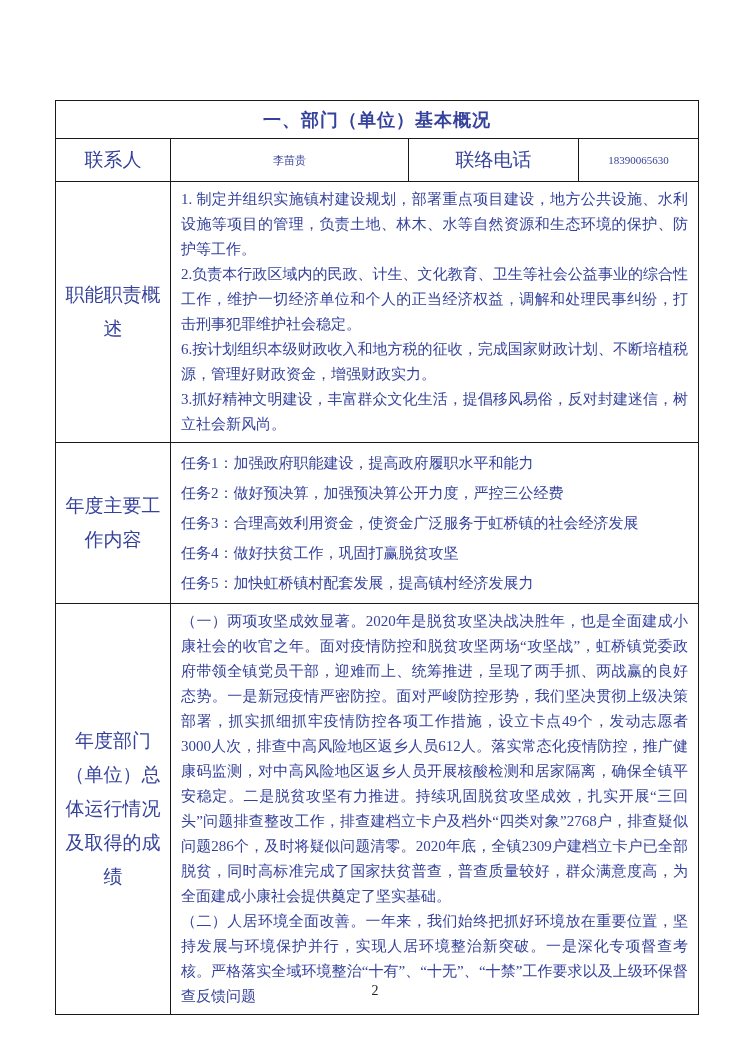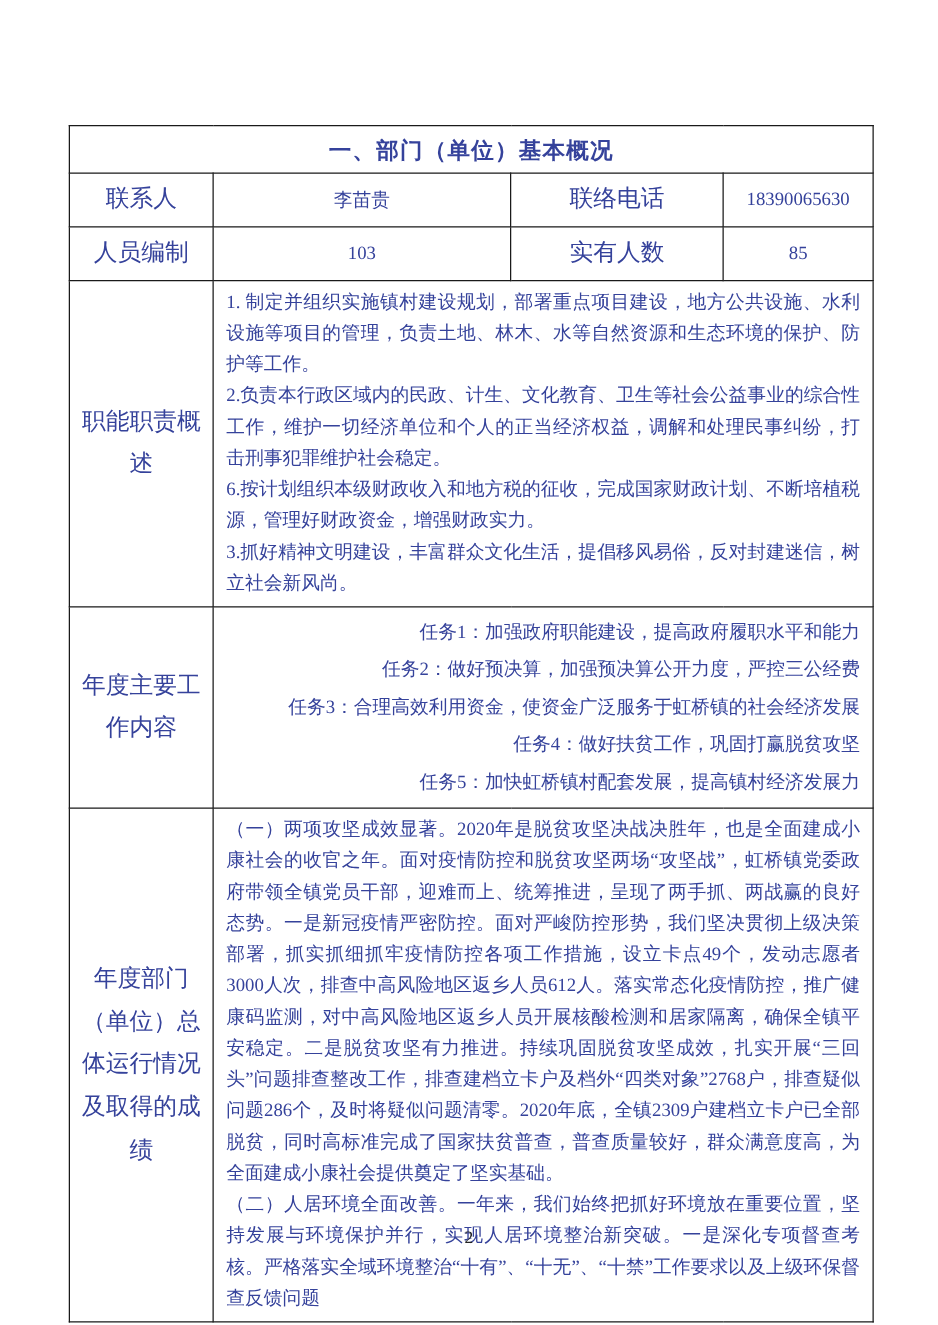--- a/index.html
+++ b/index.html
@@ -42,35 +42,35 @@
     letter-spacing: 1px;
   }
   td.label-cell {
     text-align: center;
     font-size: 19px;
     padding: 4px 5px;
     line-height: 1.8;
   }
   td.value-cell {
     text-align: center;
-    font-size: 15px;
+    font-size: 11px;
     padding: 4px 6px;
   }
   td.content-cell {
     text-align: justify;
     font-size: 15px;
     padding: 5px 10px;
     line-height: 25px;
   }
   tr.info-row { height: 33px; }
   tr.duty-row { height: 232px; }
   tr.tasks-row { height: 151px; }
   tr.perf-row { height: 350px; }
   .content-cell p { margin: 0; }
-  .tasks-cell p { margin: 0; line-height: 30px; text-align: right; }
+  .tasks-cell p { margin: 0; line-height: 30px; text-align: left; }
   .page-number {
     position: absolute;
     left: 0;
     right: 0;
     top: 983px;
     text-align: center;
     font-size: 14px;
     color: #222222;
   }
 </style>
@@ -91,26 +91,20 @@
         <td class="title-cell" colspan="4">一、部门（单位）基本概况</td>
       </tr>
 
       <tr class="info-row">
         <td class="label-cell">联系人</td>
         <td class="value-cell">李苗贵</td>
         <td class="label-cell">联络电话</td>
         <td class="value-cell">18390065630</td>
       </tr>
 
-      <tr class="info-row">
-        <td class="label-cell">人员编制</td>
-        <td class="value-cell">103</td>
-        <td class="label-cell">实有人数</td>
-        <td class="value-cell">85</td>
-      </tr>
 
       <tr class="duty-row">
         <td class="label-cell">职能职责概述</td>
         <td class="content-cell" colspan="3">
           <p>1. 制定并组织实施镇村建设规划，部署重点项目建设，地方公共设施、水利设施等项目的管理，负责土地、林木、水等自然资源和生态环境的保护、防护等工作。</p>
           <p>2.负责本行政区域内的民政、计生、文化教育、卫生等社会公益事业的综合性工作，维护一切经济单位和个人的正当经济权益，调解和处理民事纠纷，打击刑事犯罪维护社会稳定。</p>
           <p>6.按计划组织本级财政收入和地方税的征收，完成国家财政计划、不断培植税源，管理好财政资金，增强财政实力。</p>
           <p>3.抓好精神文明建设，丰富群众文化生活，提倡移风易俗，反对封建迷信，树立社会新风尚。</p>
         </td>
       </tr>

